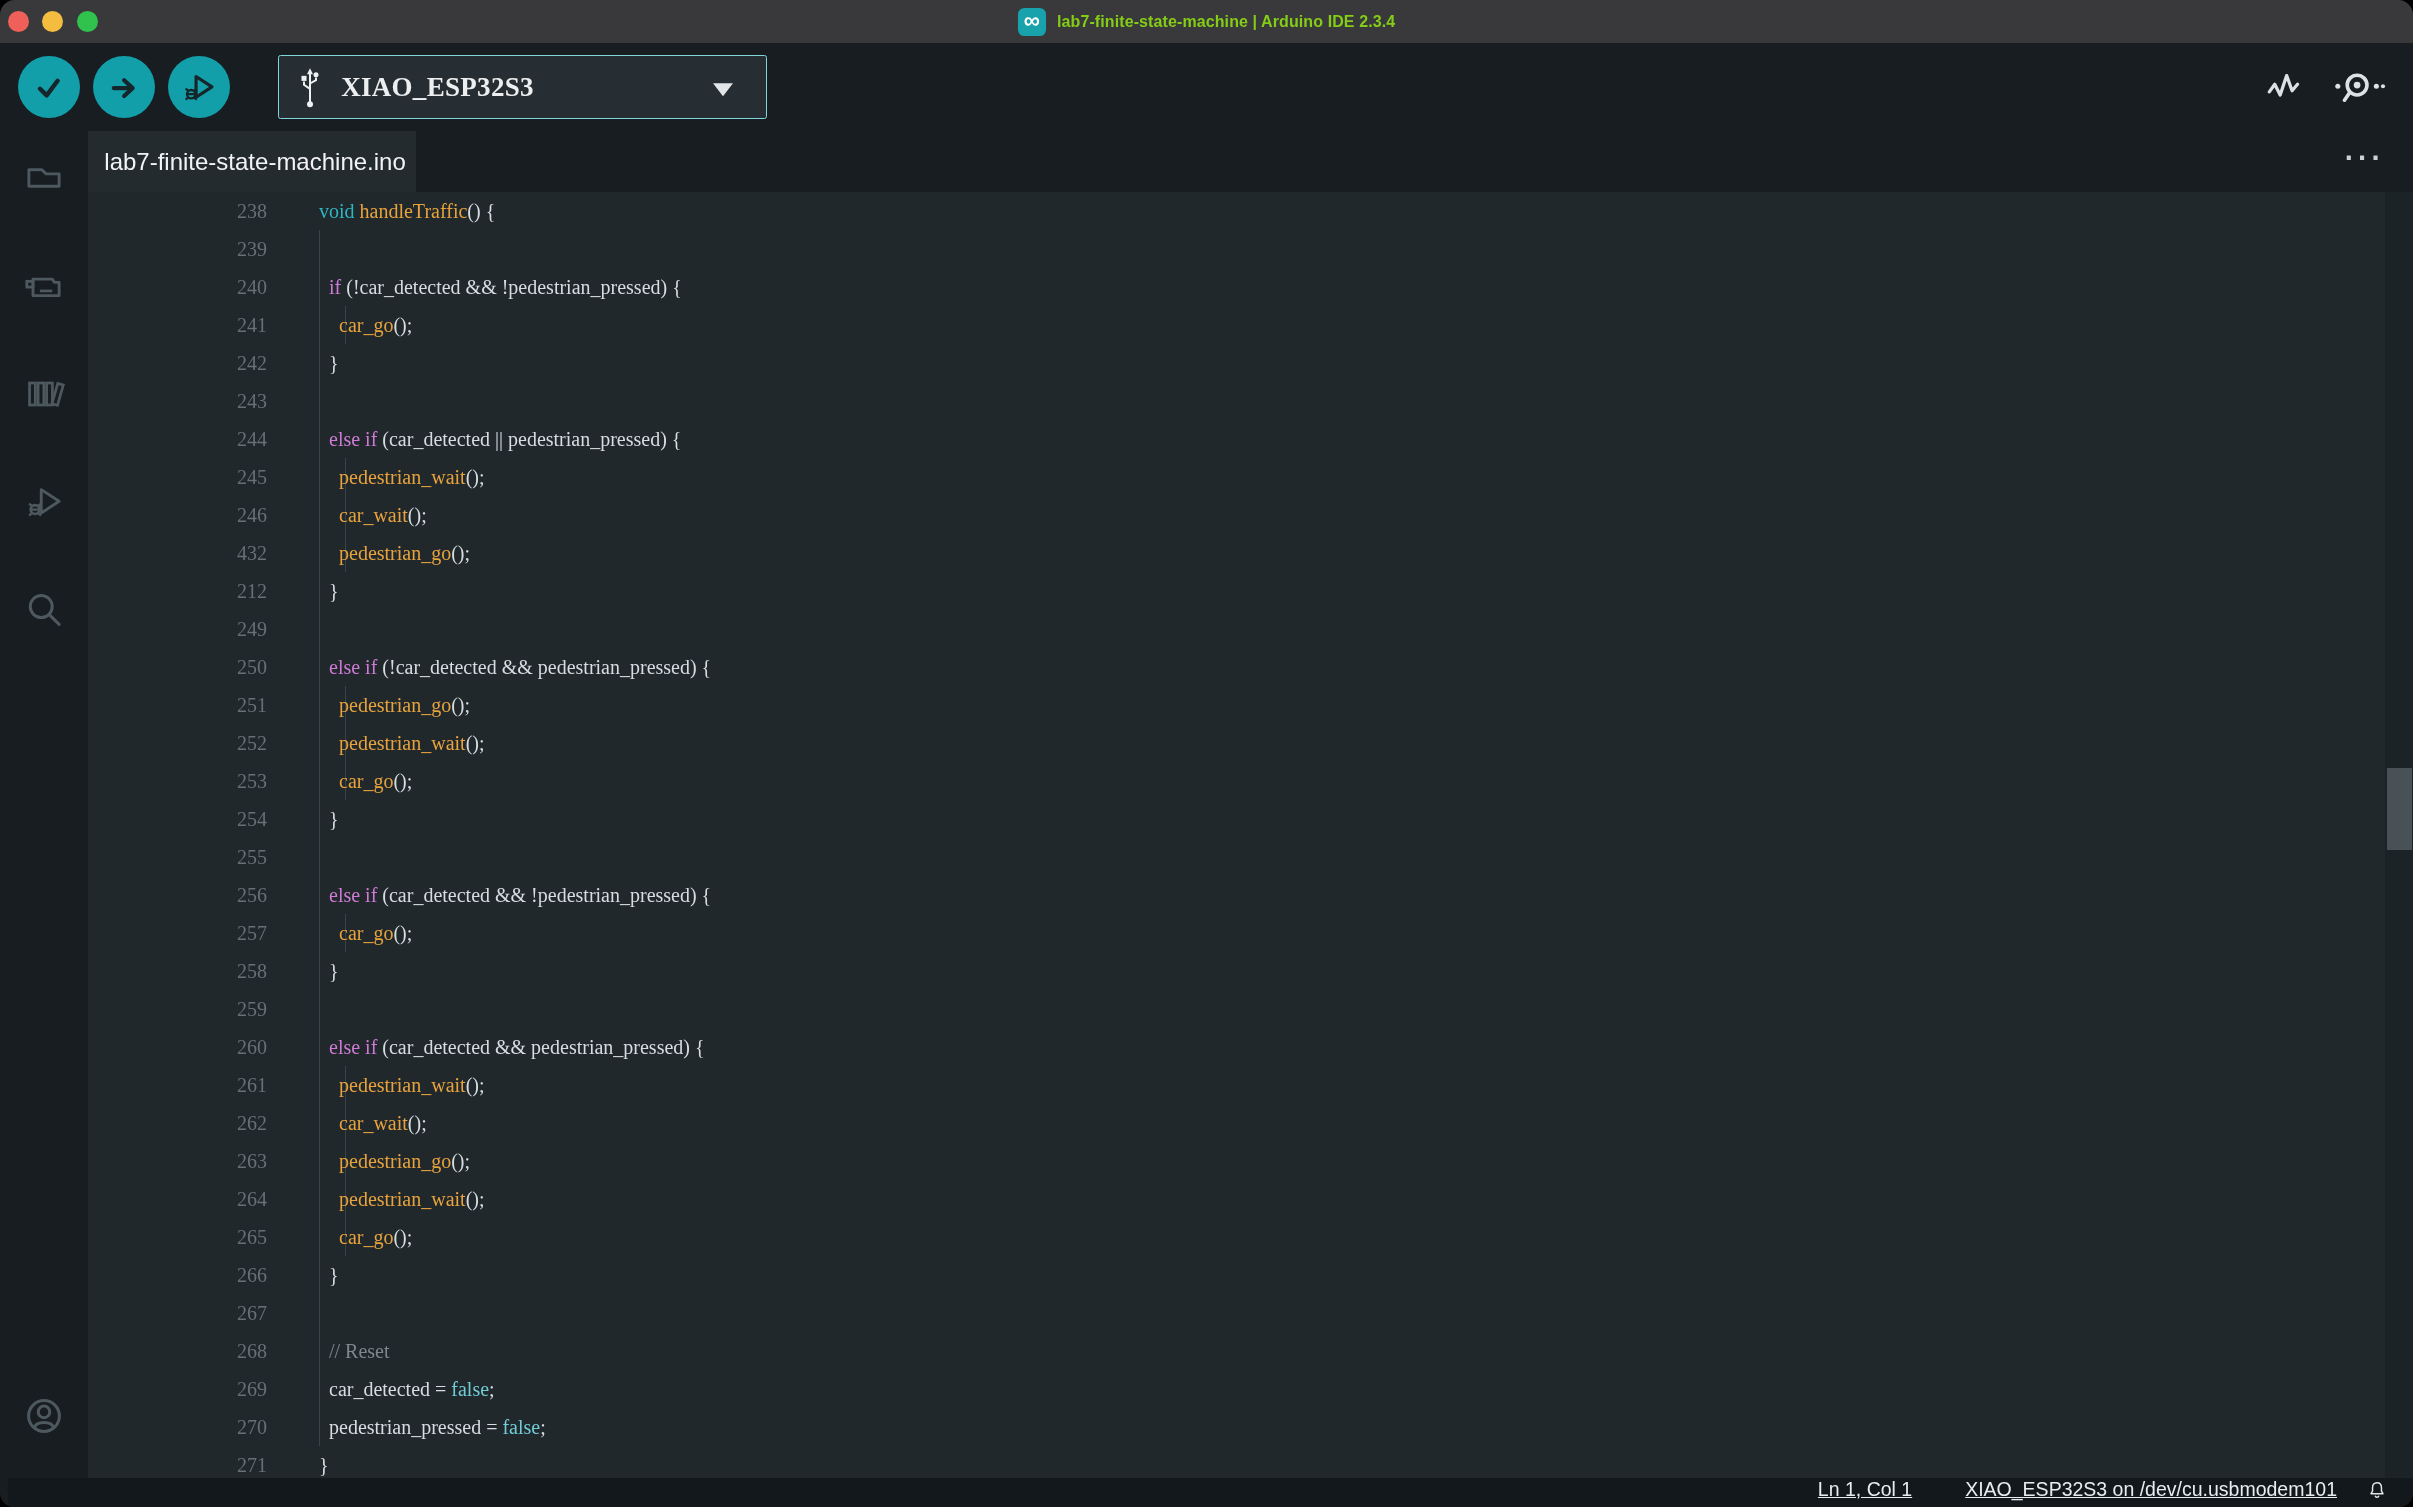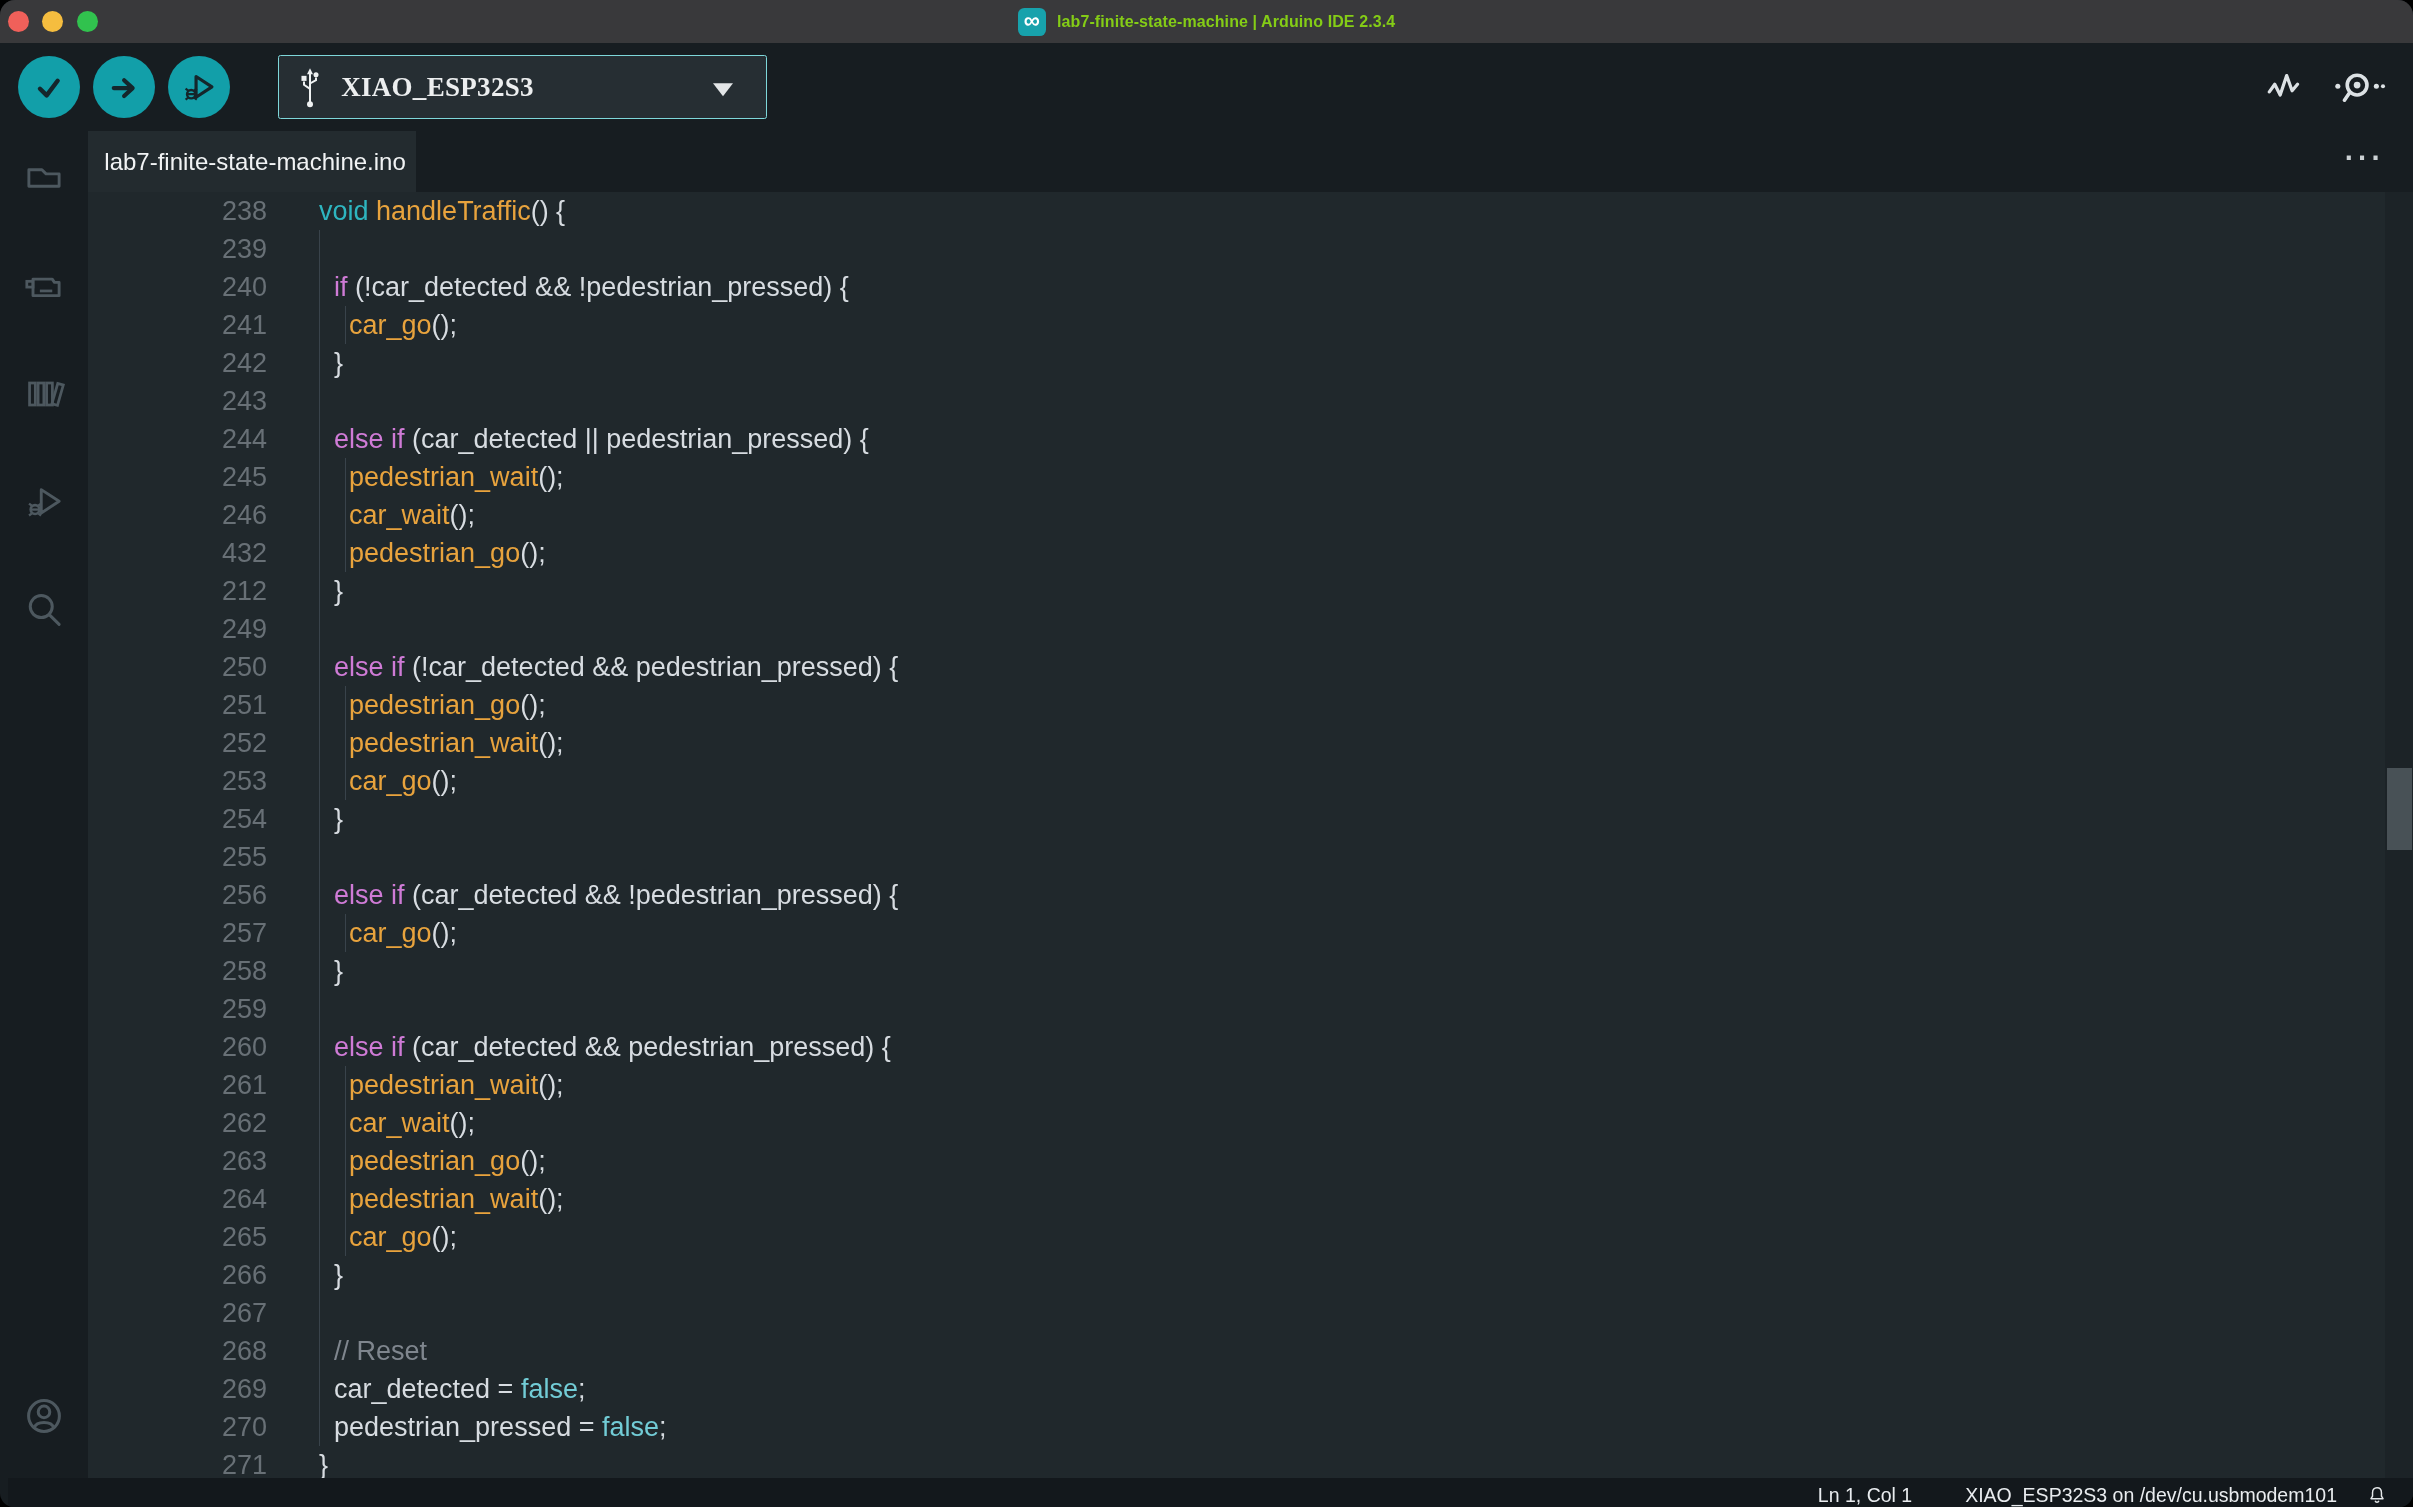--- a/index.html
+++ b/index.html
@@ -32,37 +32,37 @@
   .sb-icon svg { width:44px; height:44px; }
   .sb-account { margin-top:auto; margin-bottom:40px; }
 
   
   .tabbar { position:absolute; left:88px; right:0; top:131px; height:62px; background:#171d21; display:flex; align-items:stretch; }
   .tab { width:328px; background:#232b2f; display:flex; align-items:center; padding-left:16.3px; }
   .tab-label { color:#f1f3f4; font-size:24px; }
   .tab-more { position:absolute; right:28px; top:50%; transform:translateY(-62%); color:#ccd1d4; font-size:29px; letter-spacing:3.8px; font-weight:bold; }
 
   
-  .editor { position:absolute; left:88px; right:0; top:192px; bottom:29.5px; background:#20282c; overflow:hidden; font-family:Liberation Sans, sans-serif; font-size:27px; }
+  .editor { position:absolute; left:88px; right:0; top:192px; bottom:29.5px; background:#20282c; overflow:hidden; font-family:Liberation Serif, serif; font-size:20px; }
   .line { display:flex; height:38px; line-height:38px; }
   .ln { width:179px; flex:none; text-align:right; color:#687076; }
   .code { position:relative; margin-left:52px; white-space:pre; }
   .guide { position:absolute; top:0; bottom:0; width:1.3px; background:#39434b; }
   .tokens { position:relative; }
   .tok-pl { color:#d7dce1; }
   .tok-kw { color:#2eb5bf; }
   .tok-fn { color:#e8a33d; }
   .tok-ctrl { color:#cf7bd6; }
   .tok-cn { color:#72ccd6; }
   .tok-cm { color:#7f868e; }
   .scroll-track { position:absolute; right:0; top:0; bottom:0; width:28px; background:rgba(0,0,0,0.10); }
   .scroll-thumb { position:absolute; right:1.3px; top:576px; width:25px; height:82px; background:#485156; }
 
   
-  .statusbar { position:absolute; left:8px; right:0; bottom:0; height:29.5px; background:#13181c; display:flex; align-items:flex-end; justify-content:flex-end; padding-right:24px; color:#e9ecef; font-size:19.5px; }
+  .statusbar { position:absolute; left:8px; right:0; bottom:0; height:29.5px; background:#13181c; display:flex; align-items:flex-start; justify-content:flex-end; padding-right:24px; color:#e9ecef; font-size:19.5px;text-decoration:underline; }
   .sb-cursor { margin-right:53px; }
   .sb-board { margin-right:28px; }
   .bell svg { display:block; width:24px; height:24px; }
 </style>
 </head>
 <body>
 
 <div class="window">
 
   <div class="titlebar">

